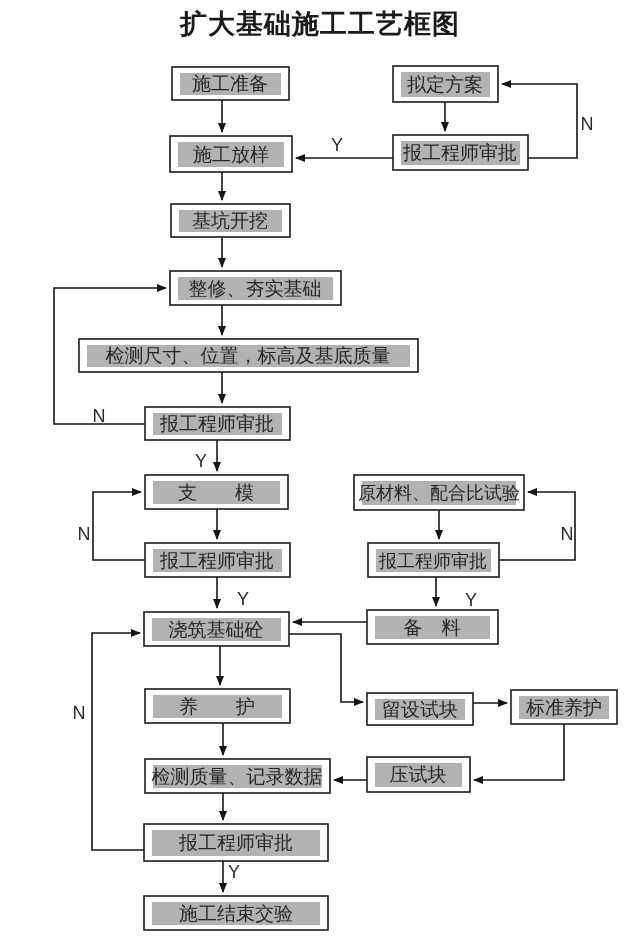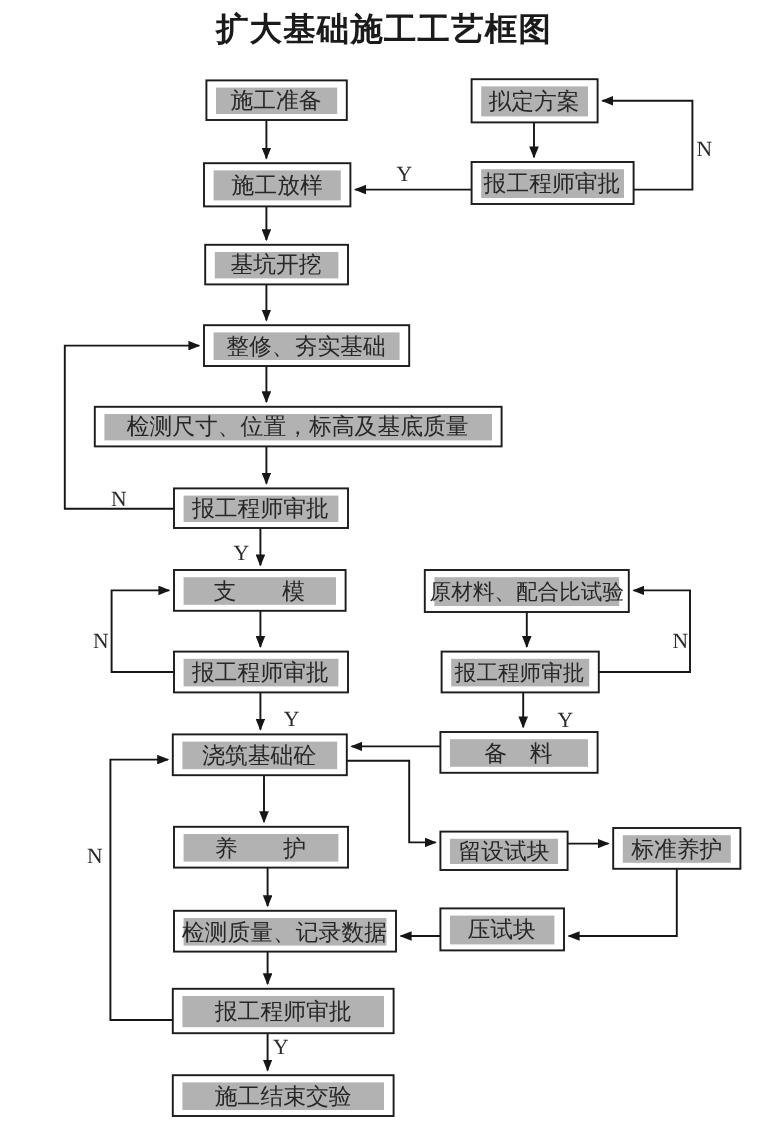--- a/index.html
+++ b/index.html
@@ -1,20 +1,20 @@
 <!DOCTYPE html>
 <html lang="zh"><head>
 <meta charset="utf-8">
 <style>
   html,body{margin:0;padding:0;background:#ffffff;}
   .page{
     position:relative;
     width:640px;height:937px;
     background:#ffffff;
-    font-family:Liberation Serif, serif;
+    font-family:Liberation Sans, sans-serif;
     overflow:hidden;
   }
   svg{display:block;}
   .title{
     font-size:27px;
     font-weight:bold;
     fill:#1a1a1a;
     text-anchor:middle;
     letter-spacing:1px;
   }

